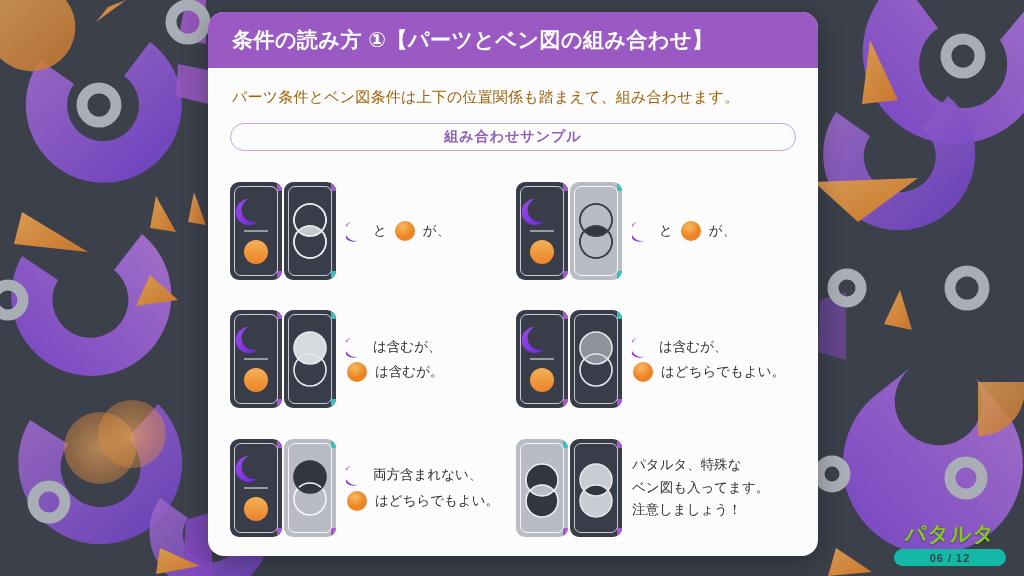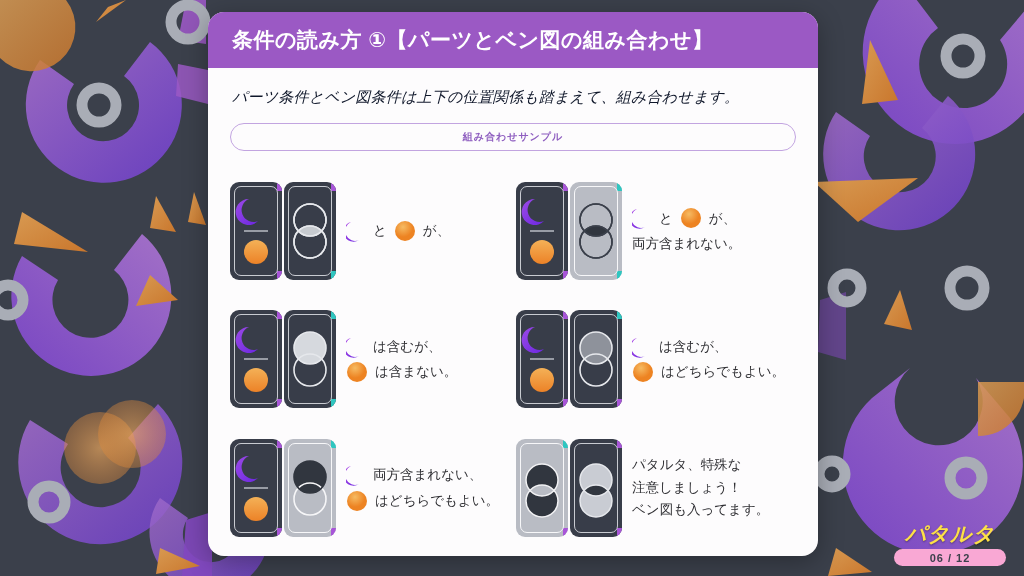--- a/index.html
+++ b/index.html
@@ -24,26 +24,26 @@
     height:56px;flex:0 0 56px;background:#9b59c4;
     display:flex;align-items:center;padding-left:24px;
   }
   #title-bar .t{
     color:#ffffff;font-size:21px;font-weight:bold;letter-spacing:.5px;
     white-space:nowrap;
   }
 
   #body{flex:1;padding:18px 22px 0 22px;display:flex;flex-direction:column;}
 
-  #lead{font-size:15px;color:#0f172a;letter-spacing:.2px;margin:2px 0 16px 2px;font-style:italic;}
+  #lead{font-size:15px;color:#a16207;letter-spacing:.2px;margin:2px 0 16px 2px;}
 
   #sample-pill{
     border:1.6px solid #c2a4e0;border-radius:999px;height:26px;
     display:flex;align-items:center;justify-content:center;
-    color:#8f5fc0;font-size:10px;font-weight:bold;letter-spacing:1px;
+    color:#8f5fc0;font-size:14px;font-weight:bold;letter-spacing:1px;
     margin-bottom:18px;
   }
 
   
   #grid{display:grid;grid-template-columns:1fr 1fr;grid-template-rows:repeat(3,1fr);
         row-gap:4px;column-gap:6px;flex:1;padding-bottom:6px;}
   .cell{display:flex;align-items:center;gap:10px;}
   .cell .art{flex:0 0 auto;}
   .cell .txt{font-size:13.5px;color:#2f2f33;line-height:1.9;}
   .line{display:flex;align-items:center;gap:7px;white-space:nowrap;}
@@ -66,25 +66,25 @@
   .edge{position:absolute;width:5px;height:9px;background:#a855d8;}
   .edge.tr{right:0;top:0;}
   .edge.br{right:0;bottom:0;}
   .edge.teal{background:#2fc6c0;}
 
   
   #logo{
     position:absolute;right:18px;bottom:10px;text-align:center;width:112px;
   }
   #logo .wordmark{
-    color:#fde047;font-size:21px;font-weight:bold;font-style:italic;
+    color:#84cc16;font-size:21px;font-weight:bold;
     letter-spacing:1px;line-height:1;text-shadow:0 1px 2px rgba(0,0,0,.4);
   }
   #logo .pagepill{
-    margin-top:5px;background:#f9a8d4;border-radius:999px;height:17px;
+    margin-top:5px;background:#14b8a6;border-radius:999px;height:17px;
     display:flex;align-items:center;justify-content:center;
     color:#3b404b;font-size:11px;font-weight:bold;letter-spacing:1px;
   }
 </style>
 </head>
 <body>
 
 <div id="bg">
   <svg width="1024" height="576" viewBox="0 0 1024 576">
     <defs>
@@ -273,23 +273,20 @@
           <div class="line">
             <svg class="g-moon" width="20" height="22" viewBox="0 0 20 22">
               <path d="M5,2 a10,10 0 1,0 8,18 a8,8 0 1,1 -8,-18 z" fill="url(#mgl1)"></path>
             </svg>
             <span>と</span>
             <svg class="g-circ" width="22" height="22" viewBox="0 0 22 22">
               <circle cx="11" cy="11" r="10" fill="url(#ogl1)"></circle>
             </svg>
             <span>が、</span>
           </div>
-          <div class="line">
-            <span>両方含まれない。</span>
-          </div>
         </div>
       </div>
 
       <div class="cell">
         <div class="art">
           <div class="pair">
             <div class="minicard">
               <div class="edge tr"></div>
               <div class="edge br"></div>
               <div class="inner"></div>
@@ -315,21 +312,21 @@
           <div class="line">
             <svg class="g-moon" width="20" height="22" viewBox="0 0 20 22">
               <path d="M5,2 a10,10 0 1,0 8,18 a8,8 0 1,1 -8,-18 z" fill="url(#mgl1)"></path>
             </svg>
             <span>は含むが、</span>
           </div>
           <div class="line">
             <svg class="g-circ" width="22" height="22" viewBox="0 0 22 22">
               <circle cx="11" cy="11" r="10" fill="url(#ogl1)"></circle>
             </svg>
-            <span>は含まない。</span>
+            <span>は含むが。</span>
           </div>
         </div>
       </div>
 
       <div class="cell">
         <div class="art">
           <div class="pair">
             <div class="minicard">
               <div class="edge tr"></div>
               <div class="edge br"></div>
@@ -443,22 +440,22 @@
                     <circle cx="26" cy="62" r="16" fill="#31363f"></circle>
                   </g>
                 <circle cx="26" cy="41" r="16" fill="none" stroke="#e6e8ec" stroke-width="1.5"></circle>
                 <circle cx="26" cy="62" r="16" fill="none" stroke="#e6e8ec" stroke-width="1.5"></circle>
               </svg>
             </div>
           </div>
         </div>
         <div class="txt" style="line-height:1.65;">
           <div>パタルタ、特殊な</div>
+          <div>ベン図も入ってます。</div>
           <div>注意しましょう！</div>
-          <div>ベン図も入ってます。</div>
         </div>
       </div>
 
     </div>
   </div>
 </div>
 
 <div id="logo">
   <div class="wordmark">パタルタ</div>
   <div class="pagepill">

